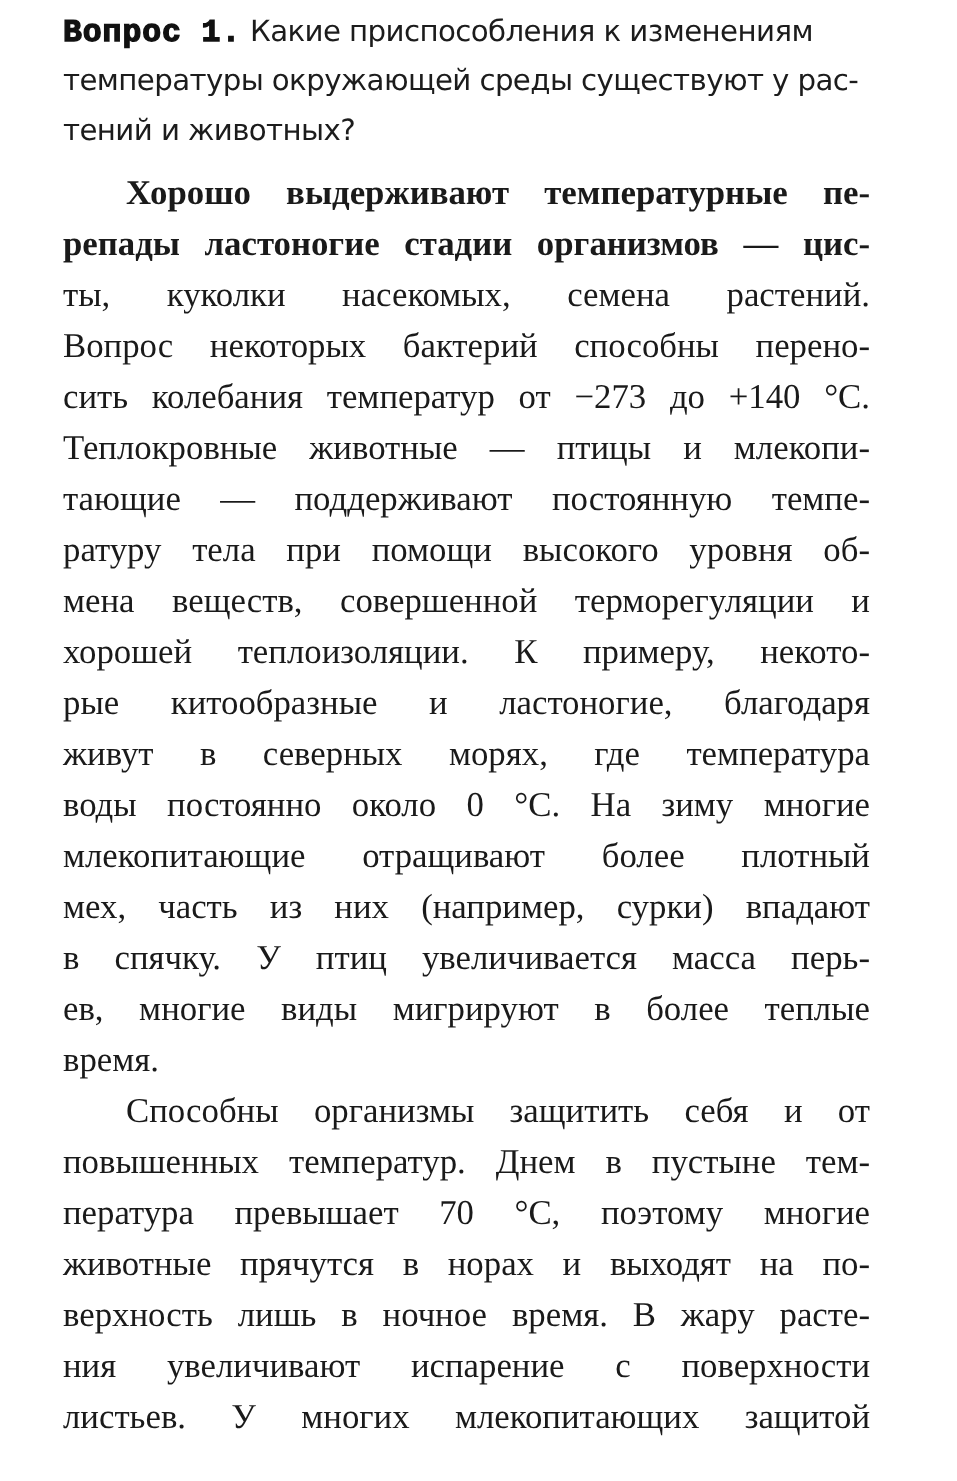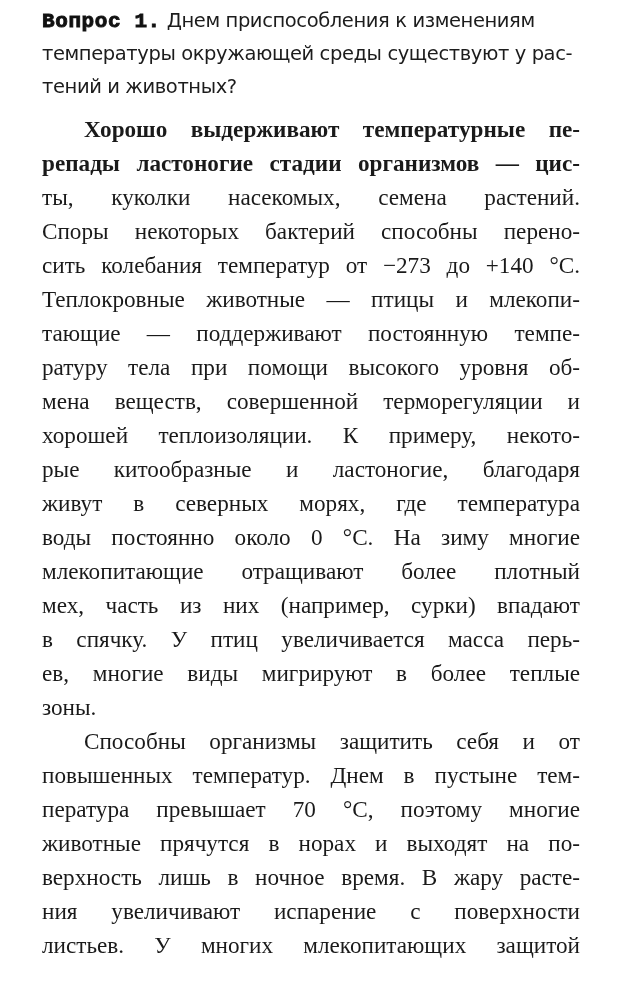--- a/index.html
+++ b/index.html
@@ -69,45 +69,45 @@
     .bold {
       font-weight: bold;
     }
   </style>
 </head>
 <body>
 
 <div class="page">
 
   <div class="question">
-    <span class="q-line"><span class="q-label">Вопрос 1.</span> <span>Днем приспособления к изменениям</span></span>
+    <span class="q-line"><span class="q-label">Вопрос 1.</span> <span>Какие приспособления к изменениям</span></span>
     <span class="q-line">температуры окружающей среды существуют у рас-</span>
     <span class="q-line">тений и животных?</span>
   </div>
 
   <div class="answer">
     <div class="para">
         <span class="line indent bold">Хорошо выдерживают температурные пе-</span>
         <span class="line bold">репады ластоногие стадии организмов — цис-</span>
         <span class="line">ты, куколки насекомых, семена растений.</span>
-        <span class="line">Споры некоторых бактерий способны перено-</span>
+        <span class="line">Вопрос некоторых бактерий способны перено-</span>
         <span class="line">сить колебания температур от −273 до +140 °С.</span>
         <span class="line">Теплокровные животные — птицы и млекопи-</span>
         <span class="line">тающие — поддерживают постоянную темпе-</span>
         <span class="line">ратуру тела при помощи высокого уровня об-</span>
         <span class="line">мена веществ, совершенной терморегуляции и</span>
         <span class="line">хорошей теплоизоляции. К примеру, некото-</span>
         <span class="line">рые китообразные и ластоногие, благодаря</span>
         <span class="line">живут в северных морях, где температура</span>
         <span class="line">воды постоянно около 0 °С. На зиму многие</span>
         <span class="line">млекопитающие отращивают более плотный</span>
         <span class="line">мех, часть из них (например, сурки) впадают</span>
         <span class="line">в спячку. У птиц увеличивается масса перь-</span>
         <span class="line">ев, многие виды мигрируют в более теплые</span>
-        <span class="line last">зоны.</span>
+        <span class="line last">время.</span>
       </div>
     <div class="para">
         <span class="line indent">Способны организмы защитить себя и от</span>
         <span class="line">повышенных температур. Днем в пустыне тем-</span>
         <span class="line">пература превышает 70 °С, поэтому многие</span>
         <span class="line">животные прячутся в норах и выходят на по-</span>
         <span class="line">верхность лишь в ночное время. В жару расте-</span>
         <span class="line">ния увеличивают испарение с поверхности</span>
         <span class="line">листьев. У многих млекопитающих защитой</span>
       </div>

